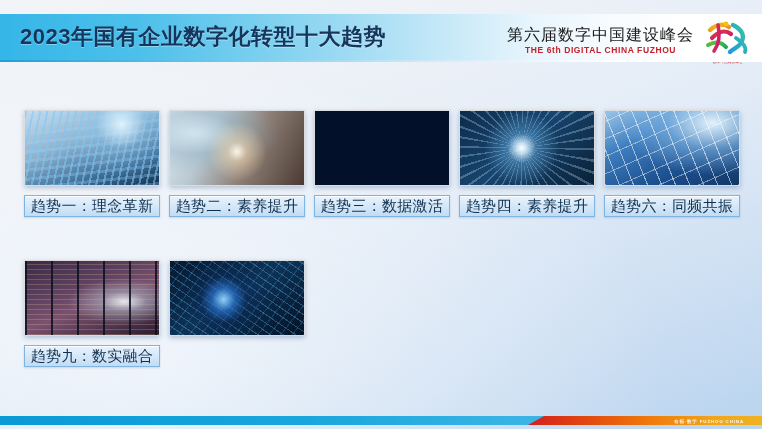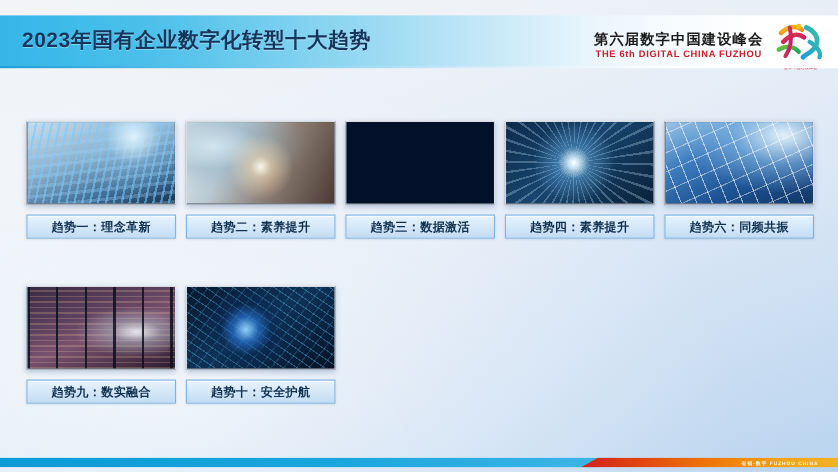--- a/index.html
+++ b/index.html
@@ -30,34 +30,34 @@
     display:flex; align-items:center;
     z-index:3;
   }
   .header-underline{
     position:absolute; left:0; top:60px; width:762px; height:2px;
     background:linear-gradient(90deg,#1f9fd8 0%,#6fc9ec 30%,#cfe9f8 55%,#ffffff 80%,#ffffff 100%);
     z-index:3;
   }
   .slide-title {
     margin-left:20px;
-    font-size:19px; font-weight:bold; color:#16355c;
+    font-size:22px; font-weight:bold; color:#16355c;
     letter-spacing:.5px;
     white-space:nowrap;
     text-shadow:0 1px 0 rgba(255,255,255,.35);
   }
 
   .brand {
     position:absolute; right:8px; top:4px;
     display:flex; align-items:center; gap:8px;
     height:46px;
   }
   .brand-text { text-align:center; line-height:1; }
   .brand-cn {
-    font-size:13px; font-weight:bold; color:#1b1b1b;
+    font-size:16px; font-weight:normal; color:#1b1b1b;
     letter-spacing:1px; white-space:nowrap;
   }
   .brand-en {
     margin-top:3px;
     font-size:8.5px; font-weight:bold; color:#c8202a;
     letter-spacing:.6px; white-space:nowrap;
   }
   
   .brand-logo { width:52px; height:46px; position:relative; }
   .brand-logo-caption{
@@ -89,21 +89,21 @@
 
   .label {
     margin-top:9px;
     width:136px; height:22px;
     border:1px solid #7fb4e0;
     background:linear-gradient(180deg,#e8f3fc 0%,#d3e7f8 55%,#c3dcf3 100%);
     box-shadow:0 1px 2px rgba(40,80,130,.18), inset 0 1px 0 rgba(255,255,255,.9);
     display:flex; align-items:center; justify-content:center;
   }
   .label-text {
-    font-size:11px; font-weight:bold; color:#10304f;
+    font-size:15px; font-weight:normal; color:#10304f;
     letter-spacing:.3px; white-space:nowrap;
   }
 
   
   .footer { position:absolute; left:0; bottom:0; width:762px; height:20px; z-index:4; }
   .footer-blue {
     position:absolute; left:0; bottom:4px; width:560px; height:9px;
     background:linear-gradient(90deg,#0a9ad6 0%,#1aa6dd 55%,#3fb6e6 100%);
     clip-path:polygon(0 0,100% 0,calc(100% - 16px) 100%,0 100%);
   }
@@ -290,23 +290,20 @@
       </div>
       <div class="label">
         <span class="label-text">趋势九：数实融合</span>
       </div>
     </div>
 
     <div class="card">
       <div class="thumb">
         <div class="art art-shield"></div>
       </div>
-      <div class="label">
-        <span class="label-text">趋势十：安全护航</span>
-      </div>
     </div>
 
   </div>
 
   <div class="footer">
     <div class="footer-blue"></div>
     <div class="footer-warm"></div>
     <div class="footer-caption">有福·数字 FUZHOU CHINA</div>
   </div>
 

